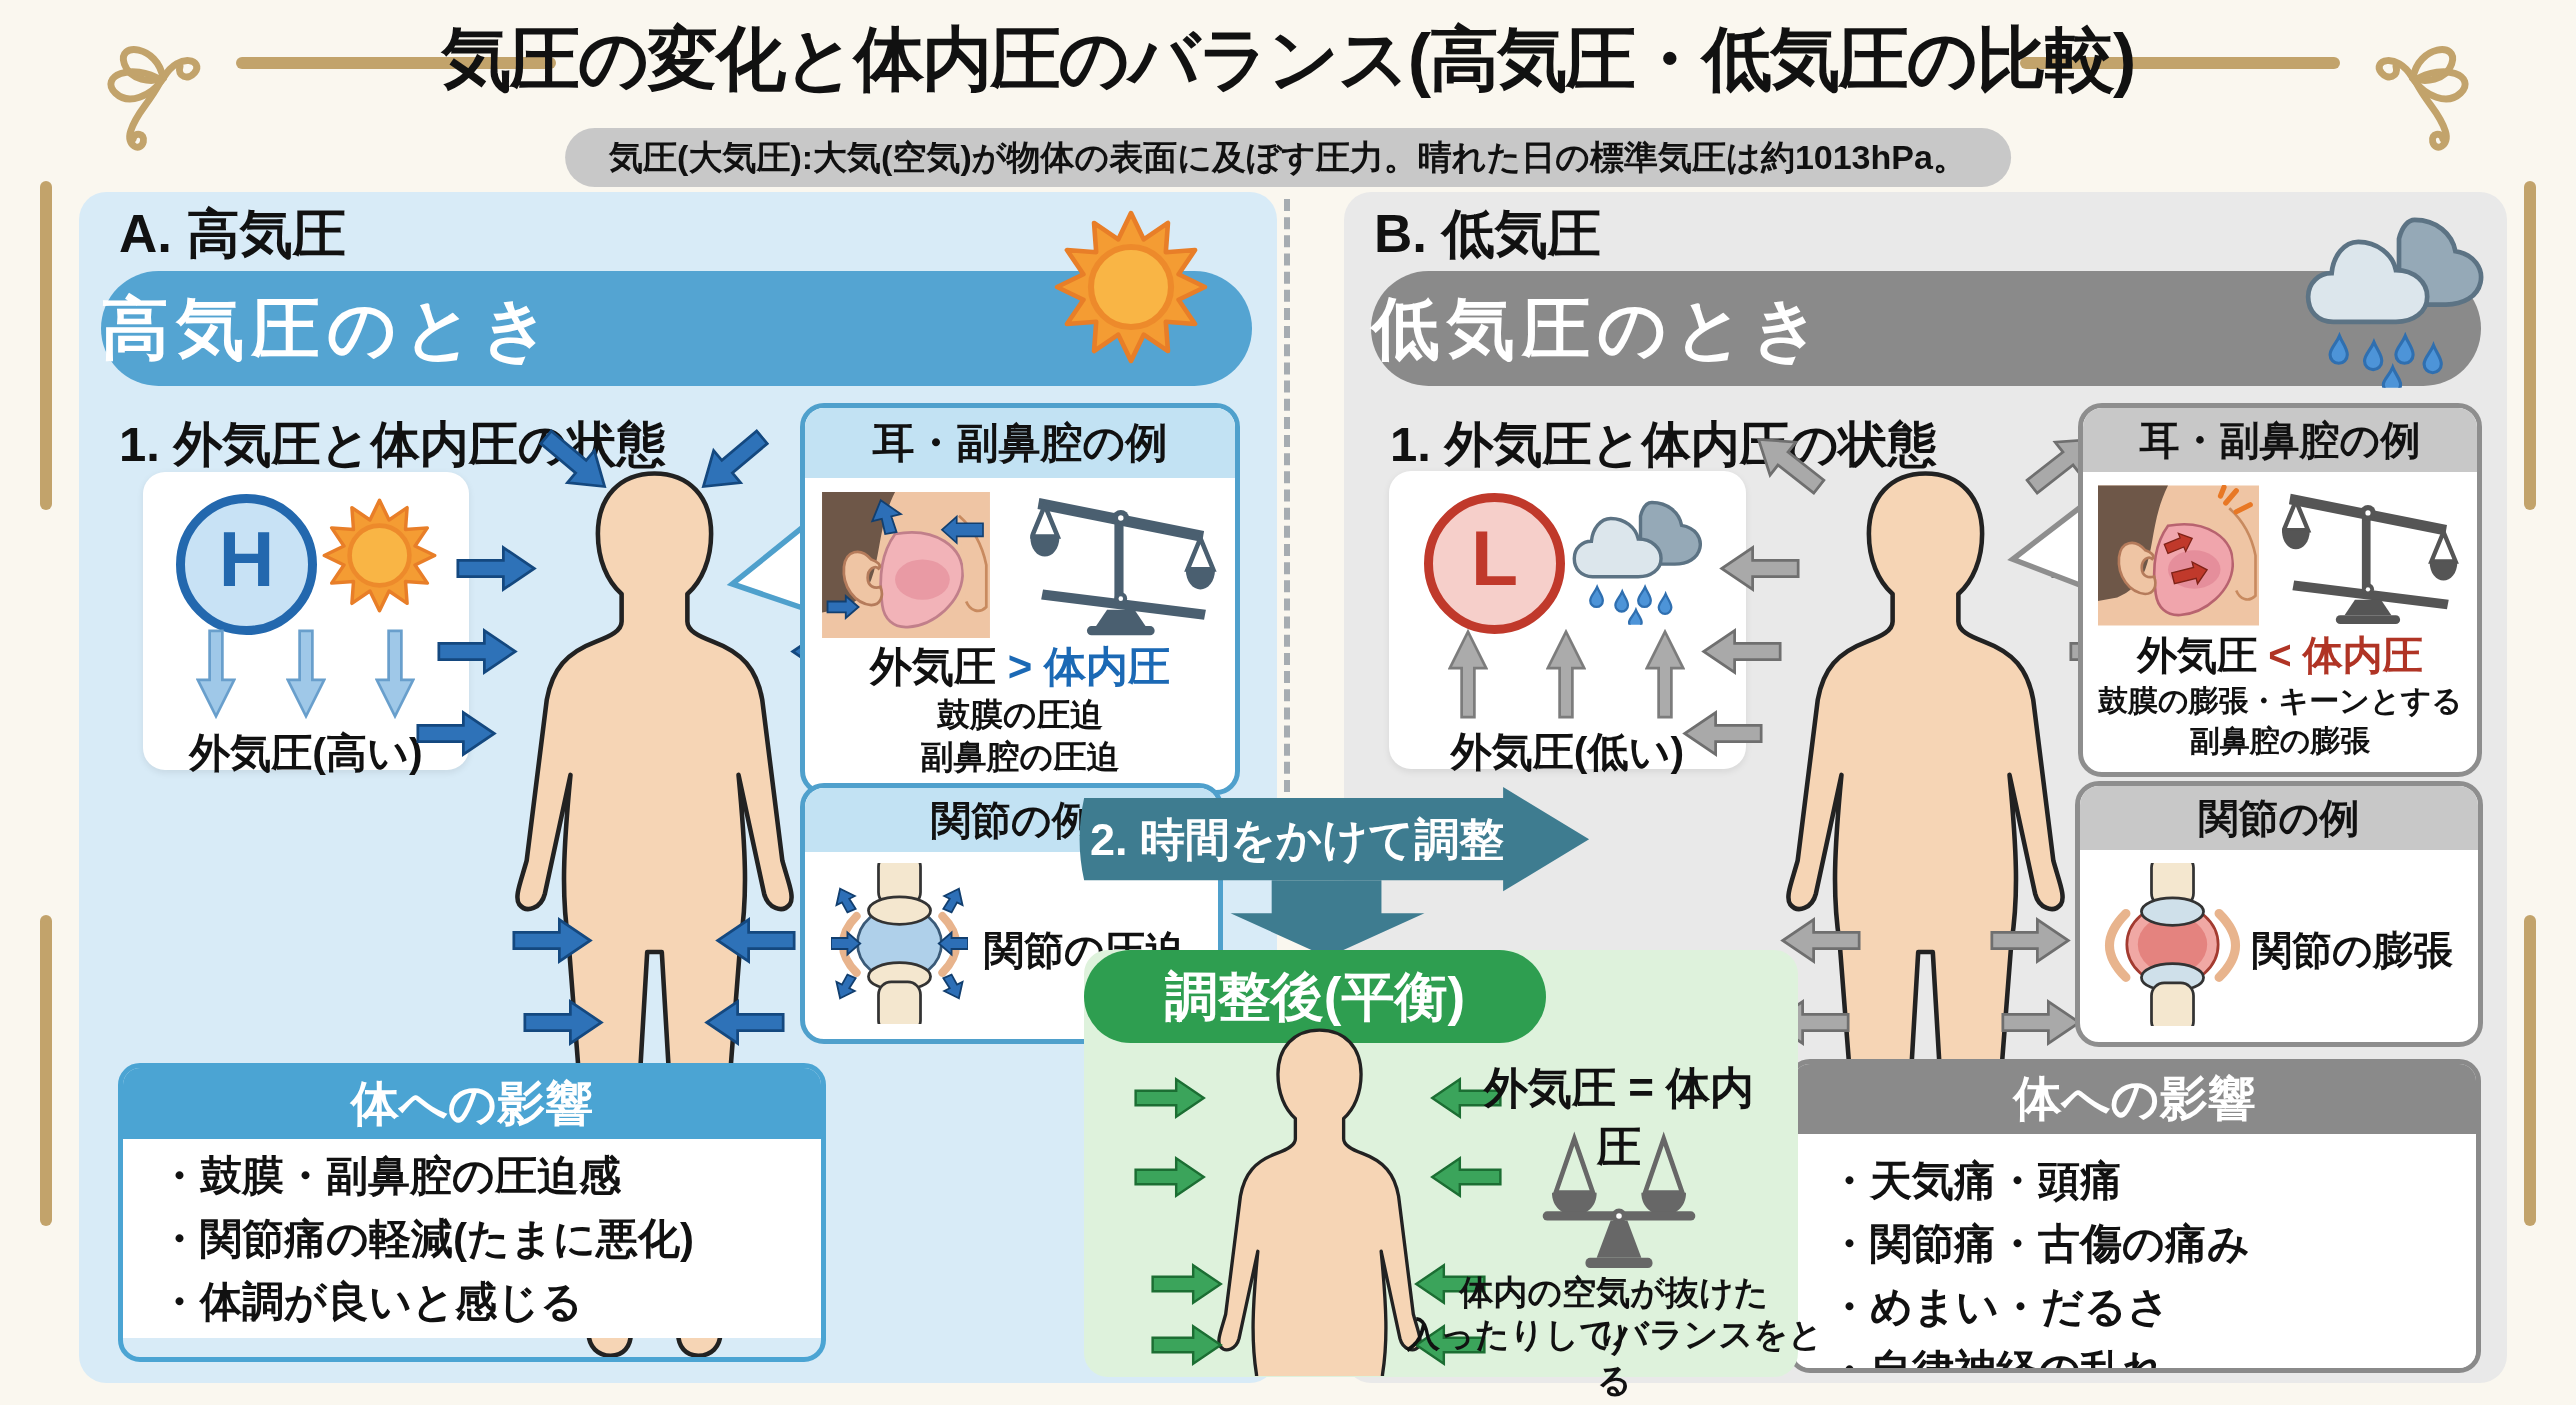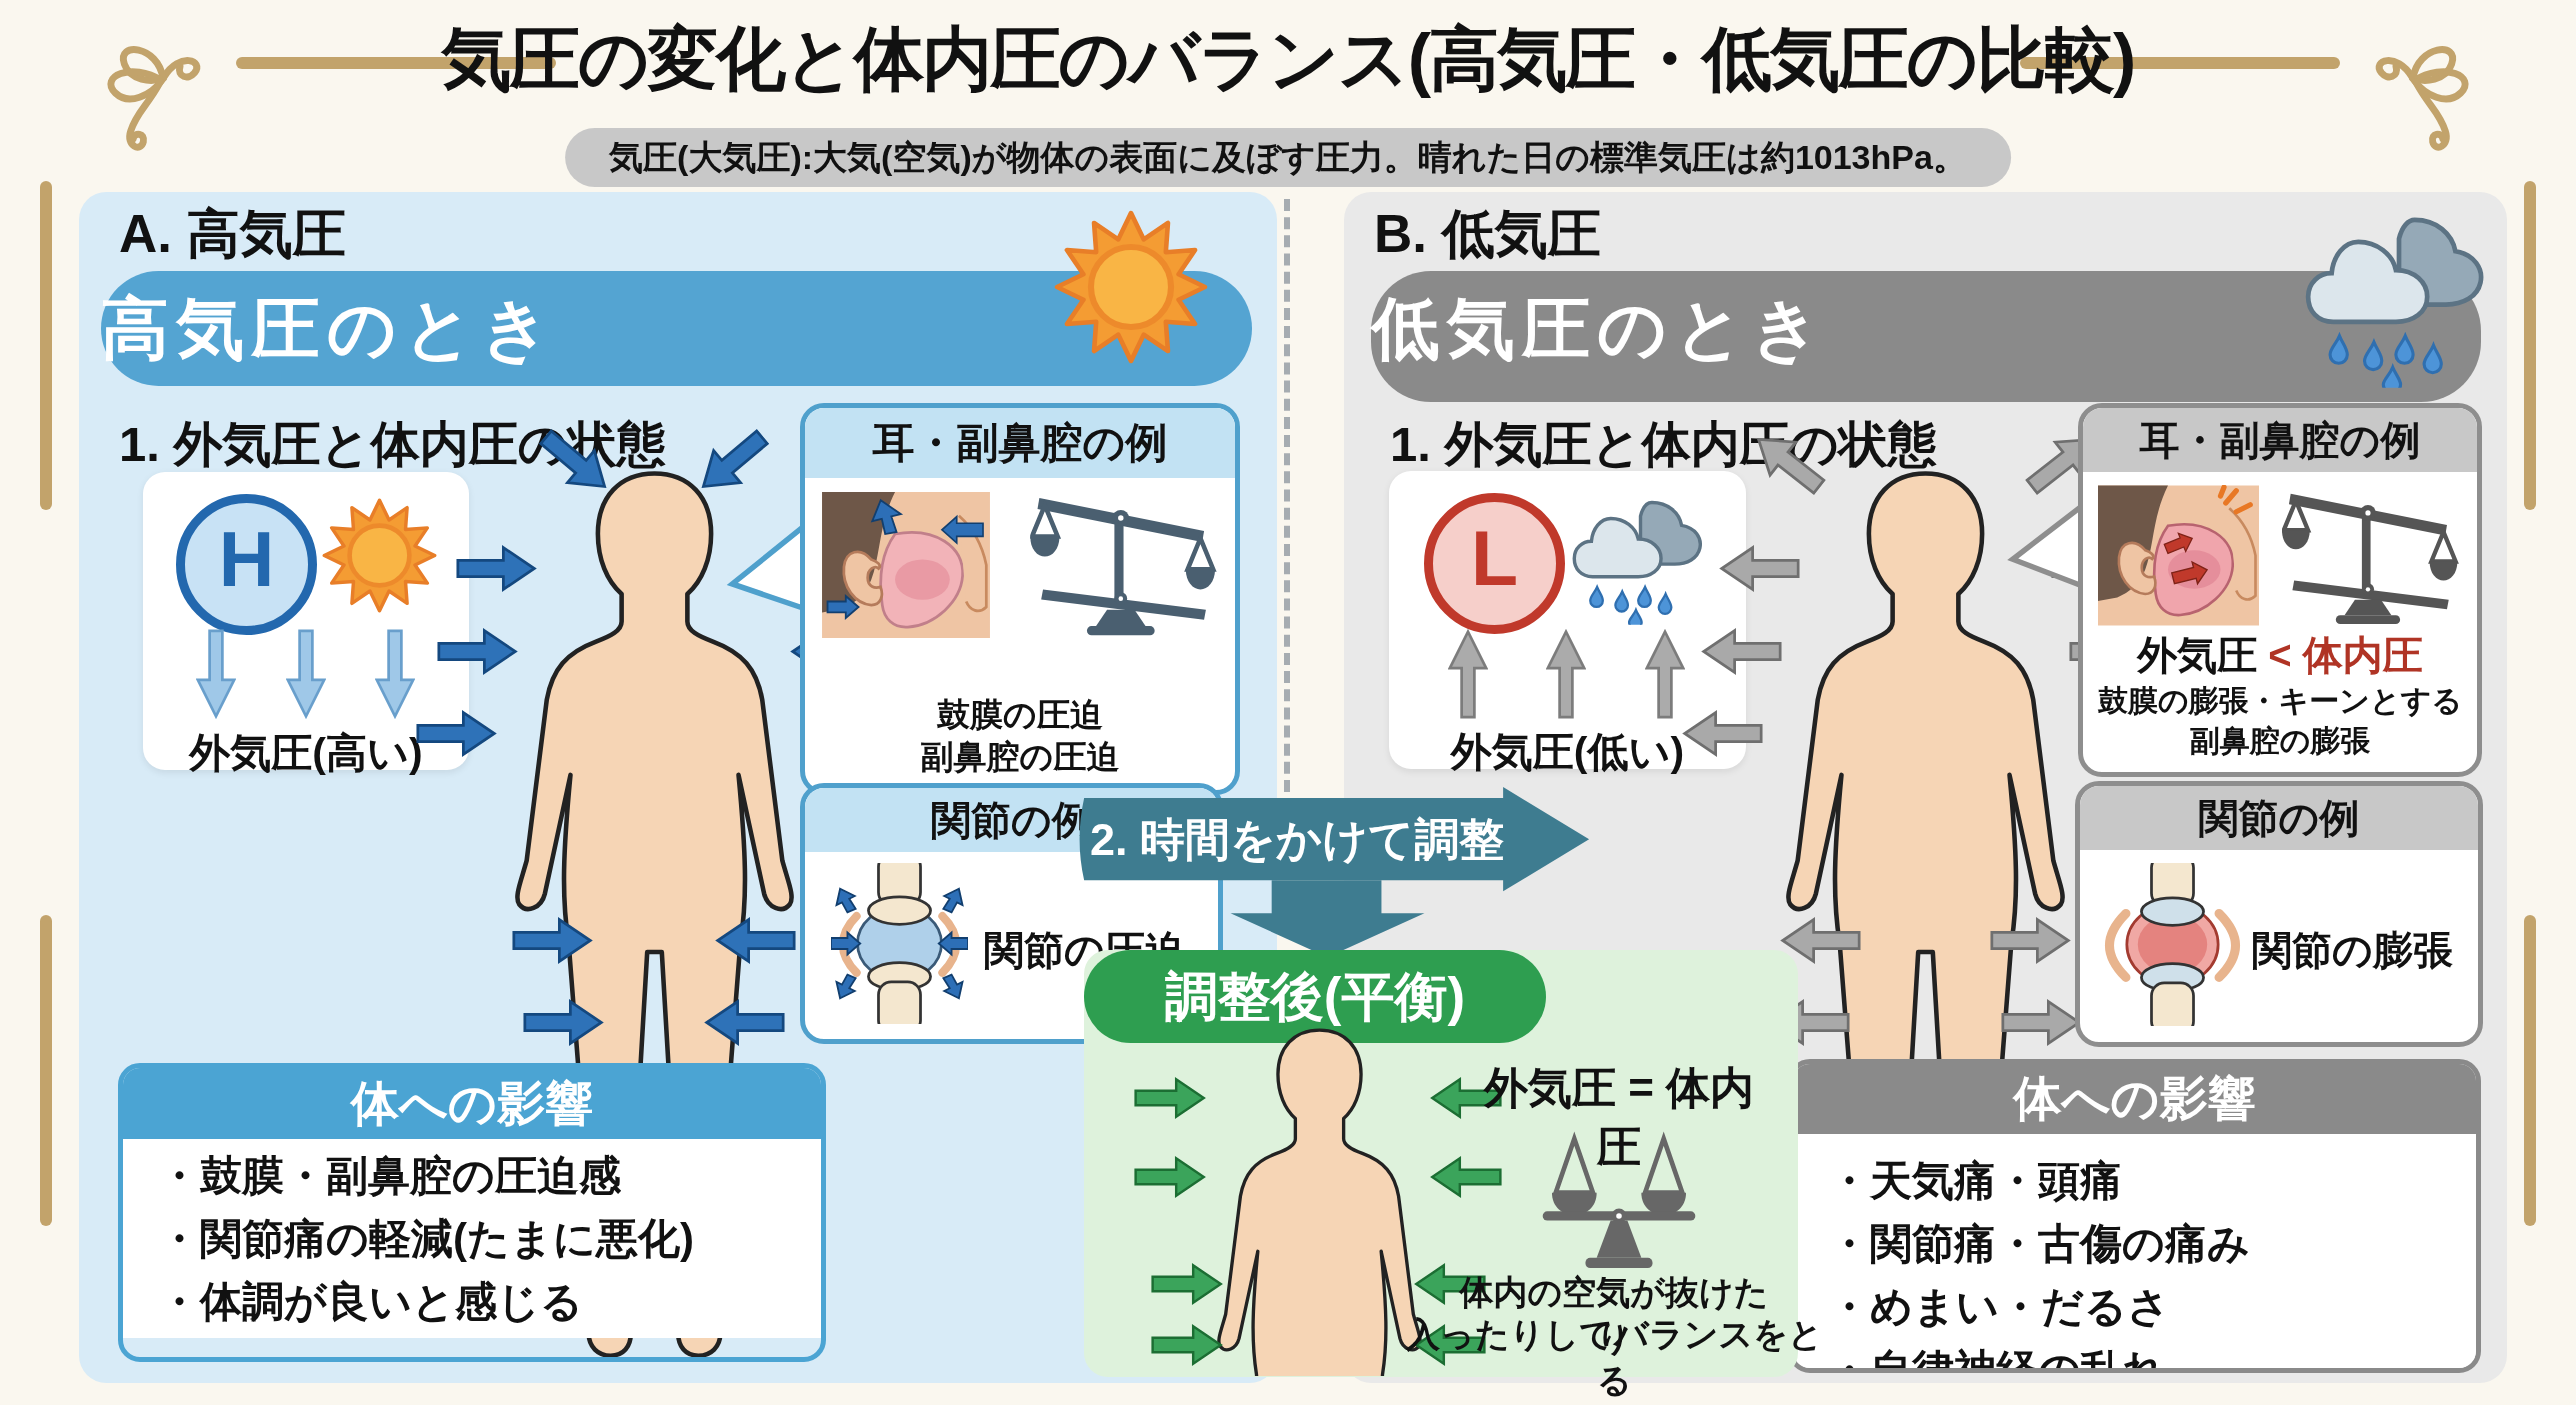--- a/index.html
+++ b/index.html
@@ -11,21 +11,21 @@
   #page-title{left:0;right:0;top:12.8px;text-align:center;font-size:70px;font-weight:900;letter-spacing:-1.8px;}
   #subtitle{left:50%;transform:translateX(-50%);top:128px;height:59px;line-height:59px;background:#C8C8C8;
             border-radius:31px;padding:0 44px;font-size:34px;font-weight:700;white-space:nowrap;}
 
   
   #panel-a{left:79px;top:192px;width:1198px;height:1191px;background:#D8EBF7;border-radius:27.4px;}
   #panel-b{left:1344px;top:192px;width:1163px;height:1191px;background:#E9E9E9;border-radius:27.4px;}
   .panel-label{font-size:53px;font-weight:900;}
   .banner{border-radius:60px;color:#fff;font-size:68px;font-weight:900;letter-spacing:7.3px;}
   #banner-a{left:22px;top:79px;width:1151px;height:115px;line-height:115px;background:#54A4D2;}
-  #banner-b{left:27.4px;top:79px;width:1110px;height:131px;line-height:115px;background:#8A8A8A;}
+  #banner-b{left:27.4px;top:79px;width:1110px;height:115px;line-height:115px;background:#8A8A8A;}
   .section-title{font-size:49px;font-weight:900;}
 
   .white-card{background:#fff;border-radius:22px;box-shadow:0 2.7px 7.3px rgba(0,0,0,.08);}
   .sym-ellipse{width:123px;height:123px;border-radius:50%;text-align:center;line-height:112px;font-size:77px;font-weight:900;}
   #h-ellipse{border:9.1px solid #2368AE;background:#C8E2F5;color:#2368AE;}
   #l-ellipse{border:9.1px solid #C0392B;background:#F6CFCA;color:#C0392B;}
   .press-caption{font-size:41px;font-weight:900;text-align:center;width:100%;}
 
   .bubble{background:#fff;overflow:hidden;}
   .bubble-hdr{font-weight:900;text-align:center;}
@@ -272,20 +272,23 @@
       <path d="M54,74 C42,60 26,64 24,82 C22,104 36,122 54,124 C64,124 68,114 64,104 C58,106 50,104 50,94 C50,84 58,80 62,84 C66,80 60,76 54,74 Z" fill="#EFC5A4" stroke="#B57B5B" stroke-width="3"></path>
       <g fill="#2D6FB7" stroke="#123F6F" stroke-width="2">
         <polygon points="62,10 86,22 76,26 84,42 72,46 66,30 56,34" transform="rotate(8 70 26)"></polygon>
         <polygon points="178,34 146,34 146,26 128,42 146,58 146,50 178,50" transform="scale(0.9) translate(18,4)"></polygon>
         <polygon points="6,120 26,120 26,114 40,126 26,138 26,132 6,132"></polygon>
       </g>
     </svg>
     <svg class="abs" style="left:225px;top:79px;color:#4A5F70" width="188" height="151" viewBox="0 0 205 165">
         <use href="#scale-tilt"></use>
       </svg>
+    <div class="abs cmp" style="top:231px;font-size:42px">
+      <span>外気圧</span><span class="blue" style="white-space:pre"> &gt; </span><span class="blue">体内圧</span>
+    </div>
     <div class="abs subline" style="top:285px;font-size:33px">鼓膜の圧迫</div>
     <div class="abs subline" style="top:327px;font-size:33px">副鼻腔の圧迫</div>
   </div>
 
   <div id="joint-a" class="abs bubble" style="left:800px;top:783px;width:413px;height:251px">
     <div class="bubble-hdr" style="height:64px;line-height:64px;font-size:40px">関節の例</div>
     <svg class="abs" style="left:25.6px;top:75px" width="137" height="161" viewBox="0 0 150 176">
       <ellipse cx="75" cy="88" rx="46" ry="40" fill="#AFD0EA" stroke="#3a5a78" stroke-width="3"></ellipse>
       <g fill="#F4E7CF" stroke="#333" stroke-width="3">
         <rect x="52" y="-10" width="46" height="56" rx="14"></rect>

